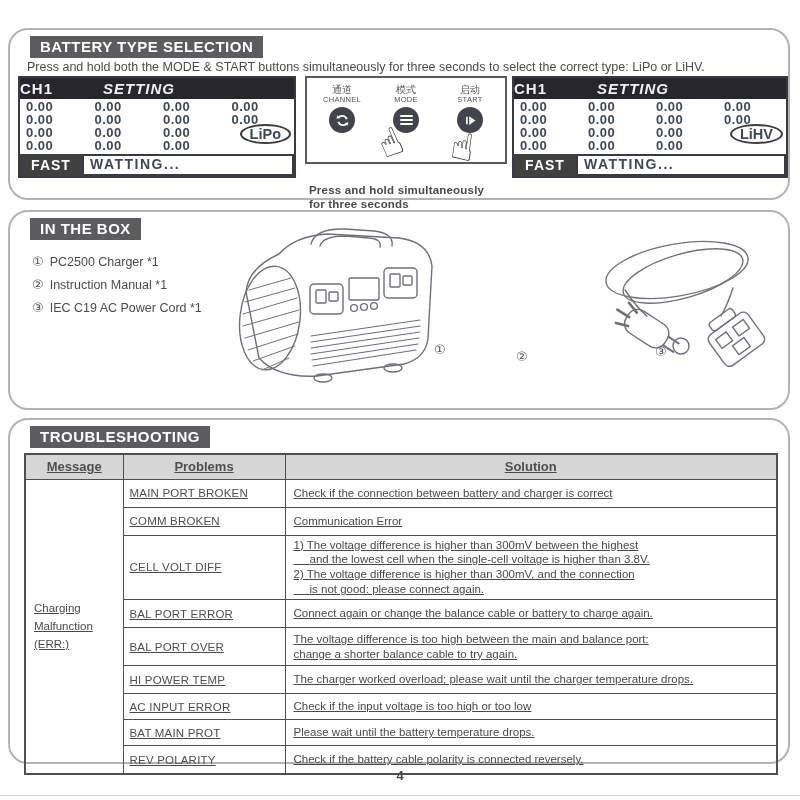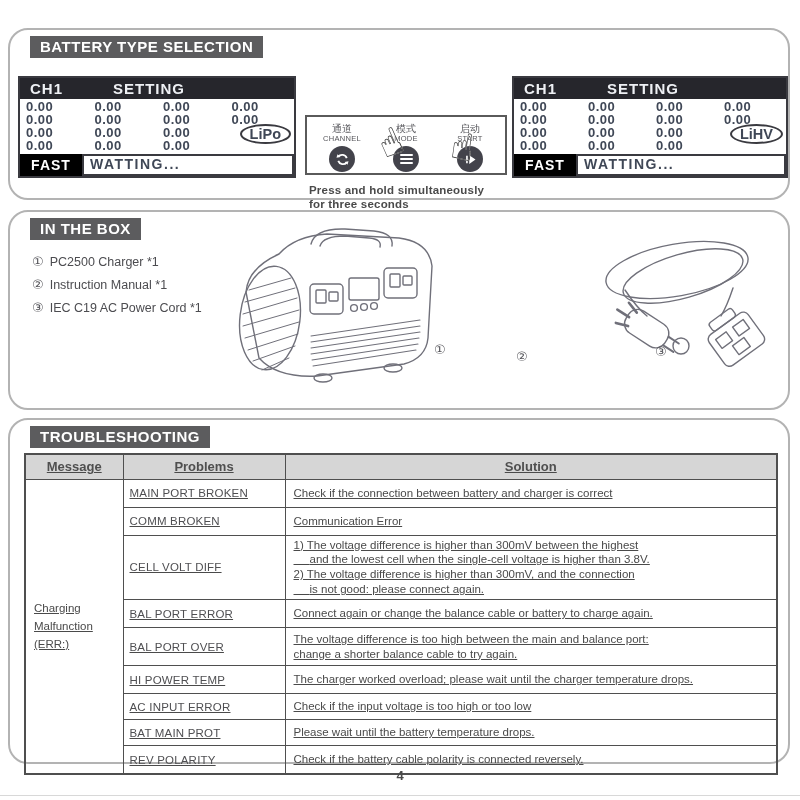--- a/index.html
+++ b/index.html
@@ -16,39 +16,39 @@
            font-size:15px; font-weight:bold; letter-spacing:.5px; padding:2px 10px 3px; }
 
   .intro { position:absolute; left:17px; top:30px; font-size:12.5px; color:#4c4c50; width:760px; }
 
   
   .lcd { position:absolute; width:278px; border:2px solid #3a3a40; background:#fff; }
   #lcd-left  { left:8px;  top:46px; }
   #lcd-right { left:502px; top:46px; width:276px; }
   .lcd-head { height:21px; background:#26262c; color:#eef0f4; font-weight:bold;
               font-size:15px; display:flex; align-items:center; letter-spacing:1px; }
-  .lcd-ch { padding-left:10px; }
-  .lcd-mode { margin-left:50px; }
+  .lcd-ch { }
+  .lcd-mode { margin-left:50px;font-style:italic; }
   .lcd-body { position:relative; height:55px; padding-top:1px; }
   .lcd-row { height:13px; display:flex; }
   .lcd-cell { width:25%; padding-left:6px; font-size:13px; font-weight:600;
               color:#3f4756; line-height:13px; letter-spacing:.5px; }
   .lcd-badge { position:absolute; right:3px; top:25px; border:2px solid #3a3a40;
                border-radius:50%; background:#fff; padding:0 8px; height:20px;
                line-height:17px; font-size:14.5px; font-weight:600; color:#3f4756; z-index:2; }
   .lcd-bottom { height:22px; display:flex; }
-  .lcd-fast { width:62px; background:#000000; color:#fff; font-weight:bold; font-size:14px;
+  .lcd-fast { width:62px; background:#404040; color:#fff; font-weight:bold; font-size:14px;
               display:flex; align-items:center; justify-content:center; letter-spacing:1px; }
   .lcd-status { flex:1; border:2px solid #3a3a40; background:#fff; font-size:14px; font-weight:600;
                 color:#3f4756; padding-left:6px; line-height:17px; letter-spacing:1.5px; }
 
   
   .mid { position:absolute; left:295px; top:46px; width:202px; height:145px; }
-  .btnbox { height:60px; border:2px solid #5a5a5a; display:flex; justify-content:space-evenly;
-            padding-top:5px; background:#fff;margin-top:39px; }
+  .btnbox { height:88px; border:2px solid #5a5a5a; display:flex; justify-content:space-evenly;
+            padding-top:5px; background:#fff; }
   .btn { text-align:center; width:58px; }
   .btn-cn { font-size:10px; color:#55555a; height:12px; font-family:"DejaVu Sans",sans-serif; }
   .btn-en { font-size:7.5px; color:#55555a; letter-spacing:.3px; margin-bottom:3px; }
   .btn-circle { width:26px; height:26px; border-radius:50%; background:#43434b;
                 margin:0 auto; display:flex; align-items:center; justify-content:center; }
   .menu-bars span { display:block; width:13px; height:2.2px; background:#fff; margin:2px 0; border-radius:1px; }
   .hand { position:absolute; font-size:38px; color:#2e2e2e; font-family:"DejaVu Sans",sans-serif;
           line-height:1; text-shadow:0 0 0 #fff; }
   .hand-mode  { left:74px;  top:48px; transform:rotate(-24deg); }
   .hand-start { left:146px; top:52px; transform:rotate(8deg); }
@@ -84,20 +84,21 @@
 
   svg { display:block; }
 </style>
 </head>
 <body>
 
 <div class="page">
 
   <section class="panel" id="sec-battery">
     <div class="badge">BATTERY TYPE SELECTION</div>
+    <p class="intro">Press and hold both the MODE &amp; START buttons simultaneously for three seconds to select the correct type: LiPo or LiHV.</p>
 
     <div class="lcd" id="lcd-left">
       <div class="lcd-head">
         <span class="lcd-ch">CH1</span>
         <span class="lcd-mode">SETTING</span>
       </div>
       <div class="lcd-body">
         <span class="lcd-badge">LiPo</span>
       <div class="lcd-row">
             <span class="lcd-cell">0.00</span>

